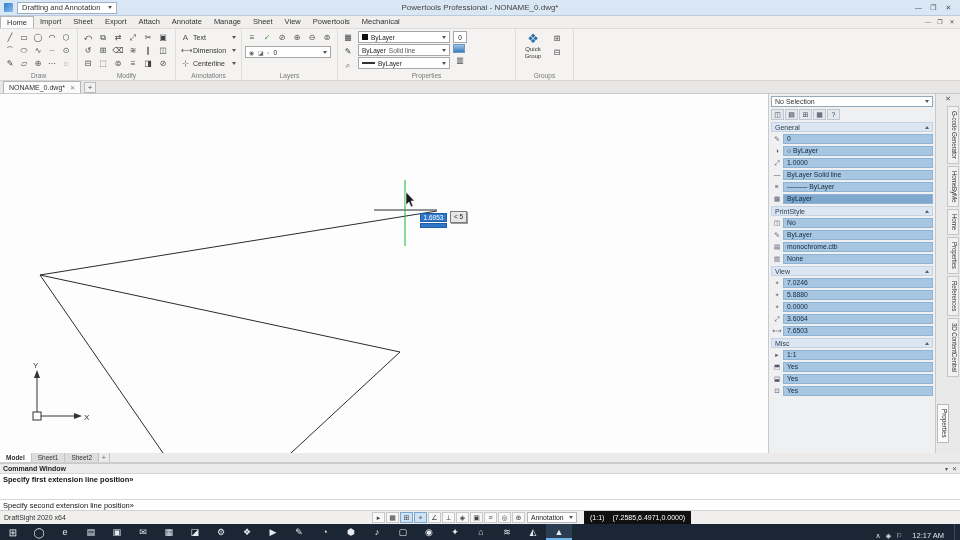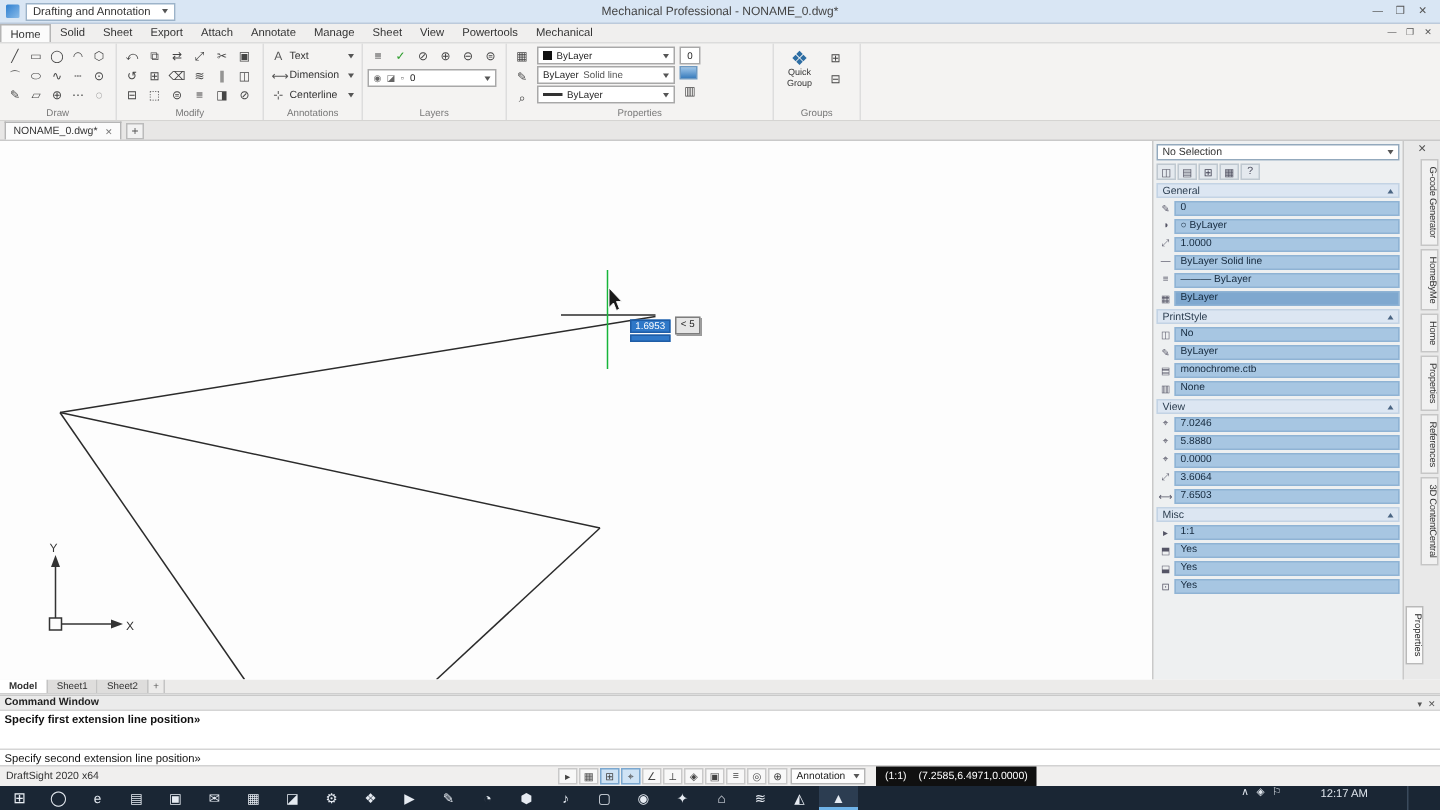--- a/index.html
+++ b/index.html
@@ -108,50 +108,50 @@
 .sbi.active{background:#cfe3f5;border-color:#7aa7cf}
 .sb-annot{position:absolute;left:527px;top:1px;height:11px;border:1px solid #b5b5b5;background:#fdfdfd;display:flex;align-items:center;padding:0 3px;gap:5px;font-size:6.8px}
 .sb-coords{position:absolute;left:584px;top:0;height:13px;background:#101010;color:#fff;display:flex;align-items:center;padding:0 6px;gap:8px;font-size:7px}
 
 
 .taskbar{height:16px;background:#1a2634;display:flex;align-items:stretch;color:#dfe5ec;flex:0 0 16px}
 .tb-btn{width:26px;display:flex;align-items:center;justify-content:center;font-size:10px;color:#e8edf3}
 .tb-apps{display:flex}
 .tb-app{width:26px;display:flex;align-items:center;justify-content:center;font-size:9px;color:#e6ebf2}
 .tb-app.active{background:#2c3d51;box-shadow:inset 0 -2px 0 #6fb3e8}
-.tb-tray{margin-left:auto;display:flex;align-items:flex-start;gap:20px;padding-right:18px}
+.tb-tray{margin-left:auto;display:flex;align-items:flex-end;gap:4px;padding-right:2px}
 .tb-tray-icons{display:flex;gap:5px;font-size:7px}
 .tb-time{font-size:7.5px;padding:0 6px}
 .tb-edge{width:4px;border-left:1px solid #3a4a5c;height:100%}
 </style>
 </head>
 <body>
 
 <div class="app">
 
   <div class="titlebar">
     <div class="applogo"></div>
     <div class="ws-dd">
       <span>Drafting and Annotation</span>
       <span class="caret"></span>
     </div>
-    <div class="title-text">Mechanical Professional - NONAME_0.dwg*</div>
+    <div class="title-text">Powertools Professional - NONAME_0.dwg*</div>
     <div class="win-controls">
 
     <span class="wc">—</span>
         <span class="wc">❐</span>
         <span class="wc">✕</span>
       </div>
   </div>
 
   <div class="menubar">
     <div class="menu-items">
 
     <div class="menu-item active">Home</div>
-        <div class="menu-item">Solid</div>
+        <div class="menu-item">Import</div>
         <div class="menu-item">Sheet</div>
         <div class="menu-item">Export</div>
         <div class="menu-item">Attach</div>
         <div class="menu-item">Annotate</div>
         <div class="menu-item">Manage</div>
         <div class="menu-item">Sheet</div>
         <div class="menu-item">View</div>
         <div class="menu-item">Powertools</div>
         <div class="menu-item">Mechanical</div>
       </div>

